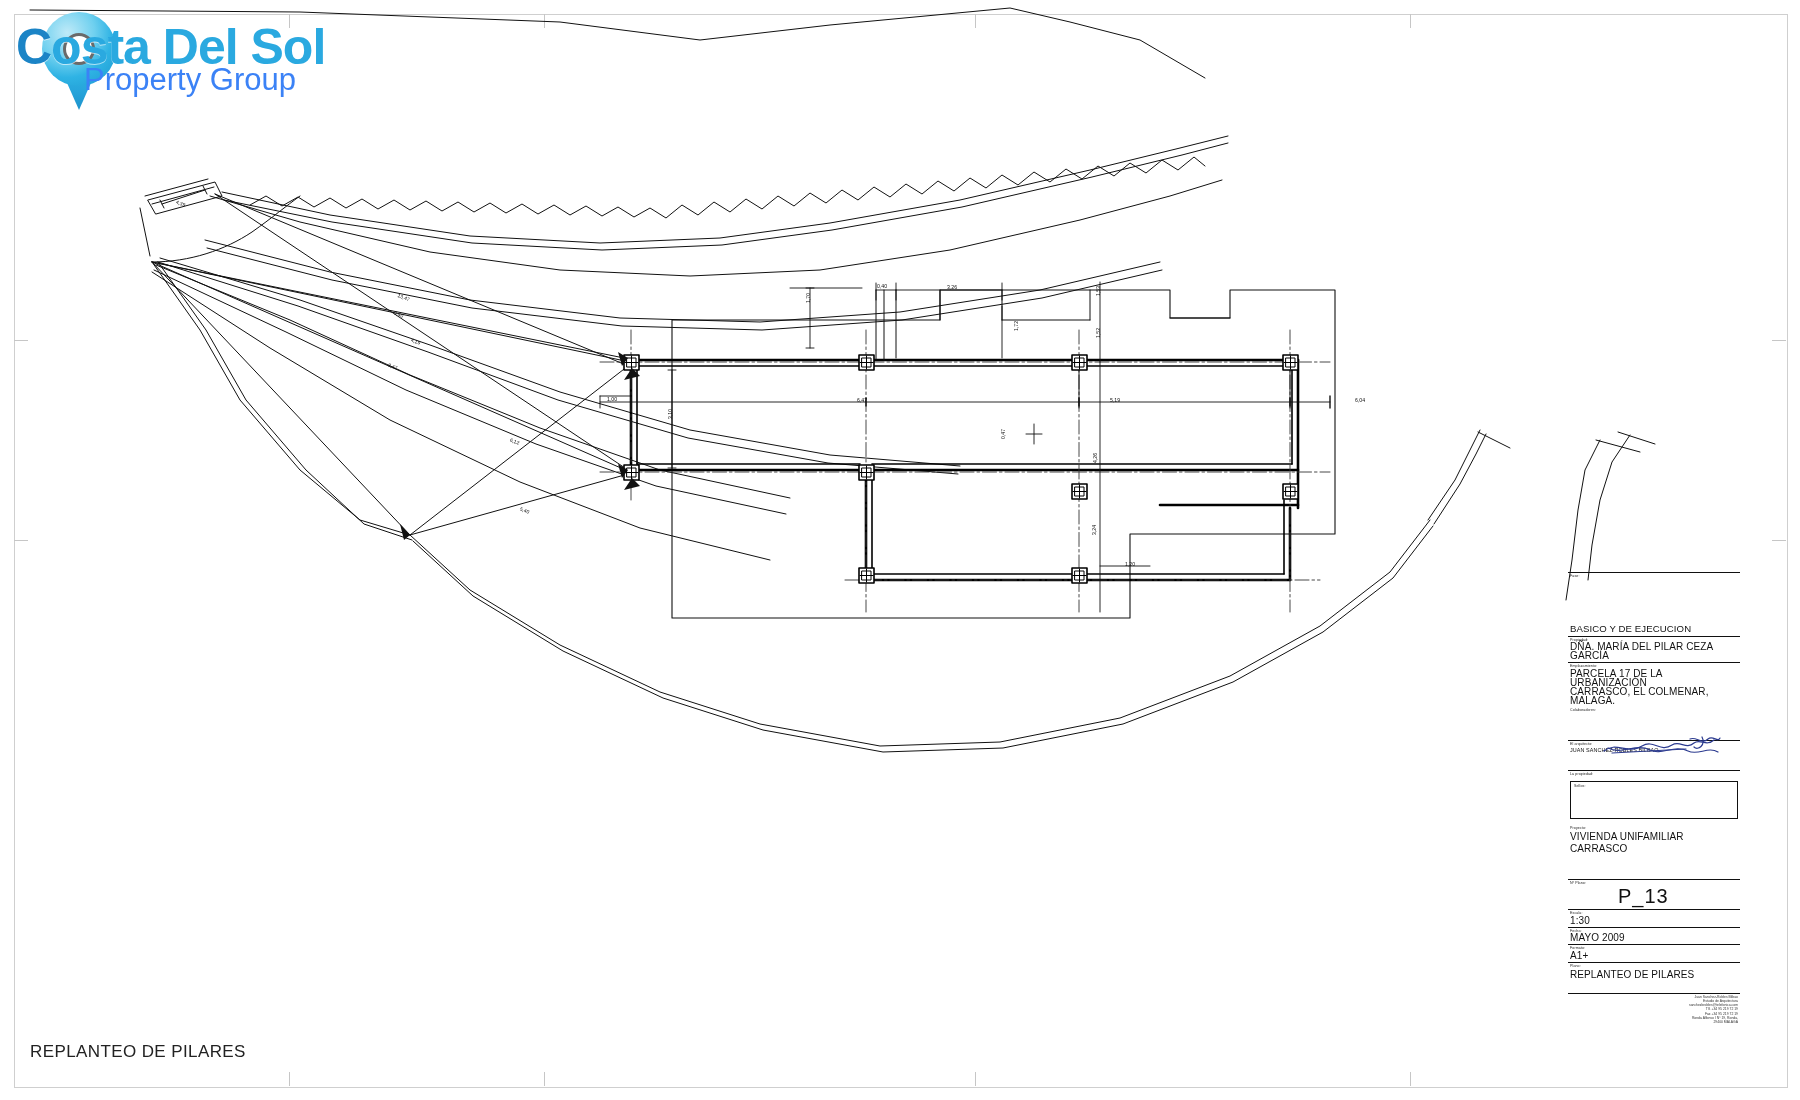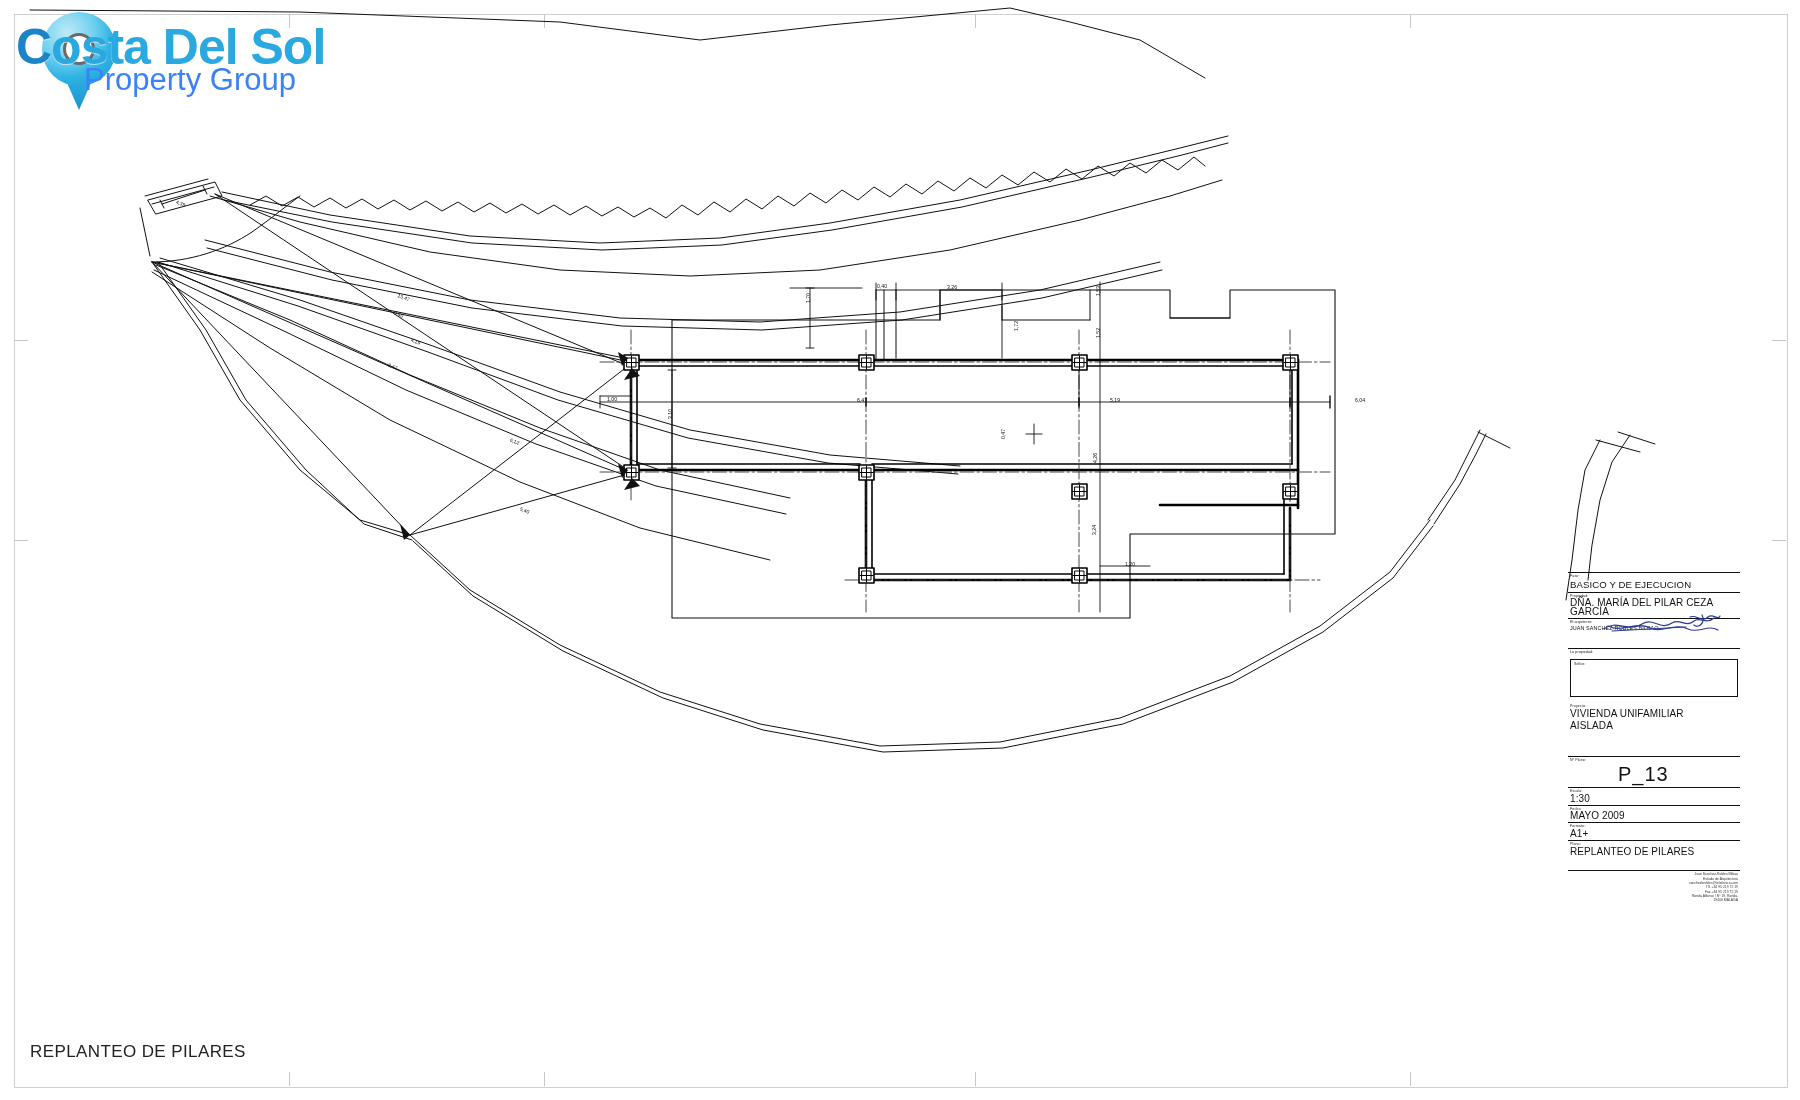--- a/index.html
+++ b/index.html
@@ -32,21 +32,21 @@
   #logo .l2{position:absolute;left:78px;top:58px;font-size:31px;color:#3b82f6;white-space:nowrap;}
 
   
   #cad{position:absolute;left:0;top:0;width:1800px;height:1100px;}
 
   
   #titleblock{position:absolute;left:1568px;top:572px;width:172px;height:510px;}
   .tb-row{position:relative;border-top:1.4px solid #111;padding:1px 2px 2px 2px;}
   .tb-cap{font-size:3.6px;color:#222;line-height:4.6px;letter-spacing:.1px;}
   .tb-val{font-size:10px;color:#111;line-height:9px;white-space:pre-line;letter-spacing:.1px;}
-  .tb-val.big{font-size:9.6px;line-height:11px;}
+  .tb-val.big{font-size:9.6px;line-height:11px;margin-top:44px;}
   .tb-val.huge{font-size:20px;line-height:22px;letter-spacing:1px;margin-left:48px;}
   .tb-val.med{font-size:10px;line-height:12px;}
   .tb-val.sm{font-size:5.4px;line-height:6.6px;}
   .tb-sign{height:26px;position:relative;}
   .tb-box{border:1px solid #111;height:36px;margin-top:4px;position:relative;}
   .tb-foot{font-size:3.4px;line-height:4.3px;color:#333;text-align:right;white-space:pre-line;}
   .sig{position:absolute;left:34px;top:-6px;width:120px;height:26px;}
 
   
   #caption{position:absolute;left:30px;top:1042px;font-size:17px;color:#222;letter-spacing:.4px;}
@@ -319,20 +319,27 @@
     <div class="tb-row">
       <div class="tb-cap">Fase:</div>
       <div class="tb-val big">BASICO Y DE EJECUCION</div>
     </div>
 
     <div class="tb-row">
       <div class="tb-cap">Propiedad:</div>
       <div class="tb-val">DÑA. MARÍA DEL PILAR CEZA GARCÍA</div>
     </div>
 
+    <div class="tb-row">
+      <div class="tb-cap">Emplazamiento:</div>
+      <div class="tb-val">PARCELA 17 DE LA URBANIZACIÓN
+CARRASCO, EL COLMENAR, MALAGA.</div>
+      <div class="tb-cap" style="margin-top:3px">Colaboradores:</div>
+      <div style="height:26px"></div>
+    </div>
 
     <div class="tb-row tb-sign">
       <div class="tb-cap">El arquitecto:</div>
       <div class="tb-val sm">JUAN SANCHEZ-ROBLES BILBAO</div>
       <svg class="sig" viewBox="0 0 120 26">
         <g fill="none" stroke="#2b3a8f" stroke-width="1.2" stroke-linecap="round">
           <path d="M2,16 C14,6 26,20 40,11 C52,4 58,18 70,10 C78,5 84,15 92,8 C98,3 104,12 112,5"></path>
           <path d="M6,13 C20,20 34,8 48,15 C60,21 72,9 86,16 C96,21 106,11 116,17"></path>
           <path d="M88,4 C94,1 100,10 106,4 C111,0 116,8 118,3"></path>
           <path d="M100,2 C104,10 96,16 92,12"></path>
@@ -345,21 +352,21 @@
       <div class="tb-cap">La propiedad:</div>
       <div class="tb-box">
         <div class="tb-cap" style="padding:2px 3px">Sellos:</div>
       </div>
       <div style="height:4px"></div>
     </div>
 
     <div class="tb-row" style="border-top:none">
       <div class="tb-cap">Proyecto:</div>
       <div class="tb-val med">VIVIENDA UNIFAMILIAR
-AISLADA</div>
+CARRASCO</div>
       <div style="height:22px"></div>
     </div>
 
     <div class="tb-row">
       <div class="tb-cap">Nº Plano:</div>
       <div class="tb-val huge">P_13</div>
     </div>
 
     <div class="tb-row">
       <div class="tb-cap">Escala:</div>

